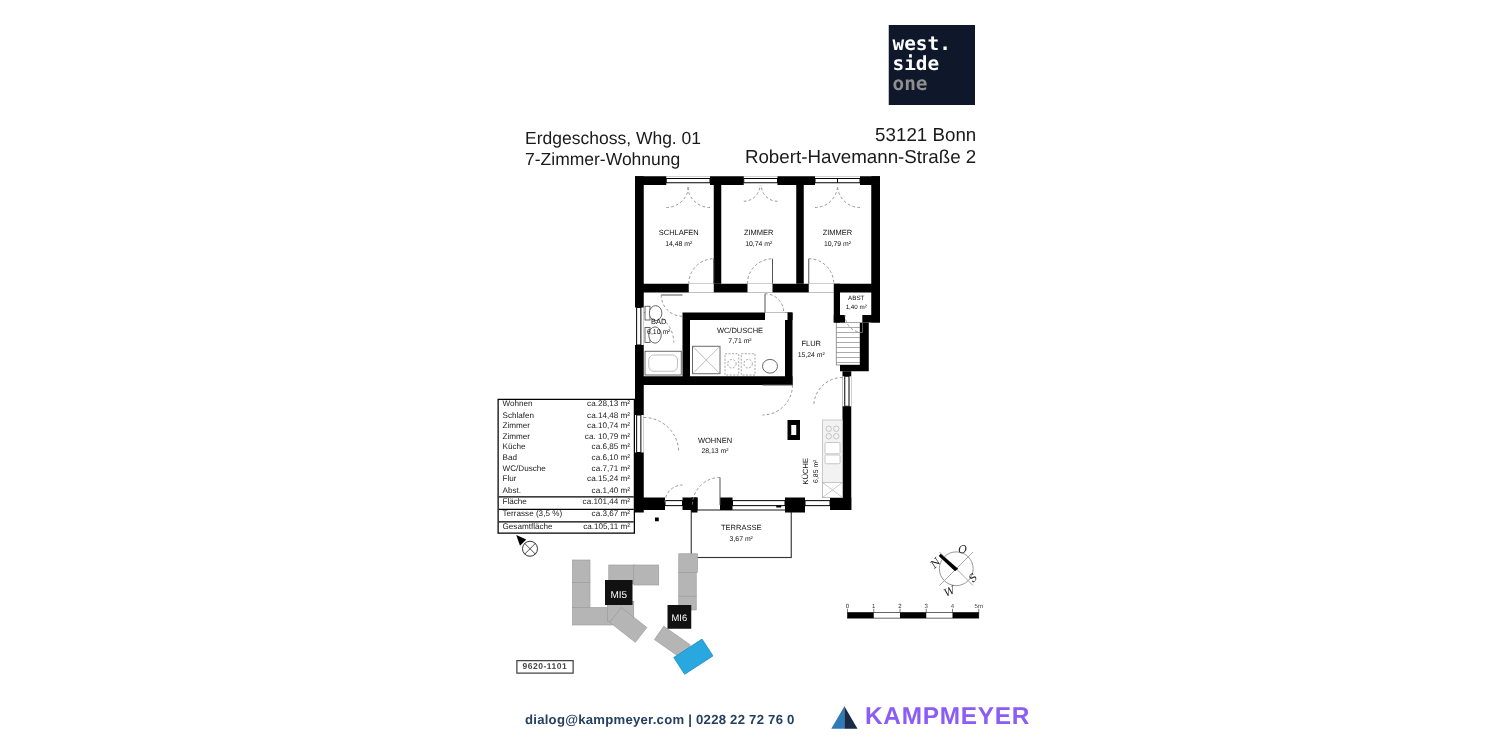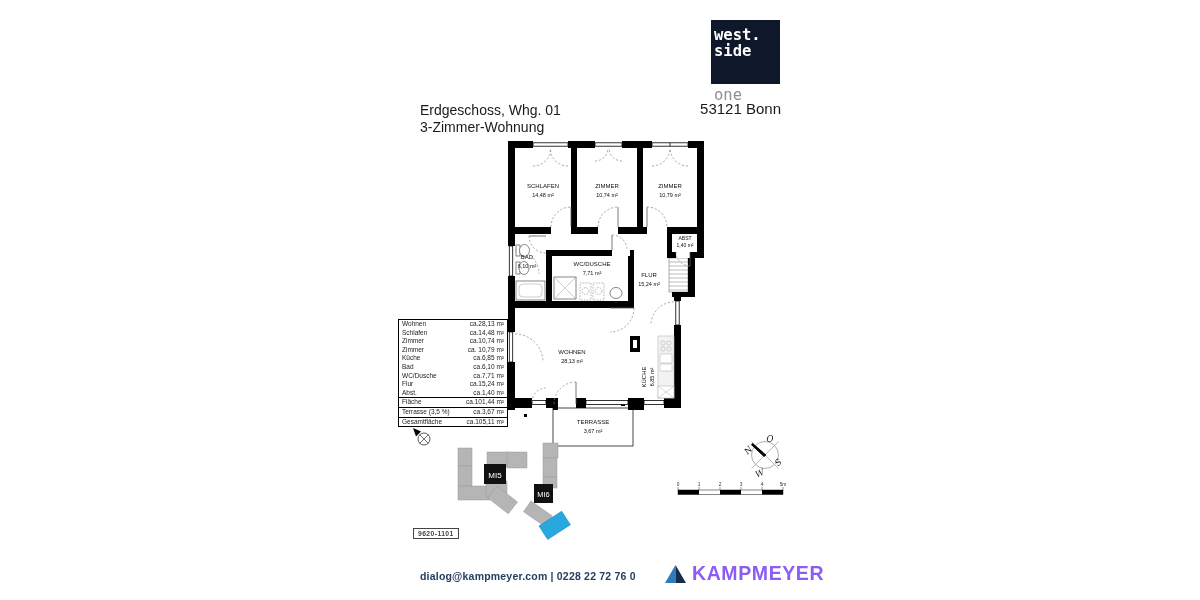--- a/index.html
+++ b/index.html
@@ -3,21 +3,21 @@
 <meta charset="utf-8">
 <style>
   html,body{margin:0;padding:0;background:#fff;}
   .canvas{position:relative;width:1200px;height:600px;background:#fff;
           font-family:"Liberation Sans",sans-serif;overflow:hidden;color:#1a1a1a;}
   .abs{position:absolute;}
   
   .wso{left:711px;top:20px;width:69px;height:64px;background:#0f172a;
        font-family:"DejaVu Sans Mono",monospace;font-weight:bold;font-size:15.5px;
        line-height:16px;color:#fff;padding-top:7px;padding-left:3px;box-sizing:border-box;}
-  .wso .l3{color:#8f8f8f;font-weight:normal;margin-top:28px;}
+  .wso .l3{color:#8f8f8f;font-weight:bold;}
   
   .hdr-left{left:420px;top:102px;font-size:14px;line-height:16.5px;}
   .hdr-right{left:561px;top:101px;width:220px;text-align:right;font-size:15px;line-height:16.5px;}
   
   .atable{left:398px;top:319px;width:110px;border:1px solid #000;font-size:6.5px;
           line-height:8.6px;color:#222;box-sizing:border-box;background:#fff;}
   .atable .row{display:flex;justify-content:space-between;padding:0 3px;}
   .atable .row.sep{border-top:1px solid #000;}
   
   .refbox{left:413px;top:528px;border:1px solid #444;font-size:6.8px;font-weight:bold;
@@ -39,24 +39,25 @@
 <div class="canvas">
 
   <div class="abs wso">
     <div>west.</div>
     <div>side</div>
     <div class="l3">one</div>
   </div>
 
   <div class="abs hdr-left">
     <div>Erdgeschoss, Whg. 01</div>
-    <div>3-Zimmer-Wohnung</div>
+    <div>7-Zimmer-Wohnung</div>
   </div>
   <div class="abs hdr-right">
     <div>53121 Bonn</div>
+    <div>Robert-Havemann-Straße 2</div>
   </div>
 
   <svg class="abs" style="left:495px;top:135px;" width="215" height="315" viewBox="495 135 215 315">
 
     <g>
       <rect x="553" y="408" width="80" height="38" fill="#fff" stroke="#333" stroke-width="0.9"></rect>
     </g>
 
     <g stroke="#777" stroke-width="0.5">
       <rect x="669" y="258" width="19" height="34" fill="#fff" stroke-width="0.6"></rect>

